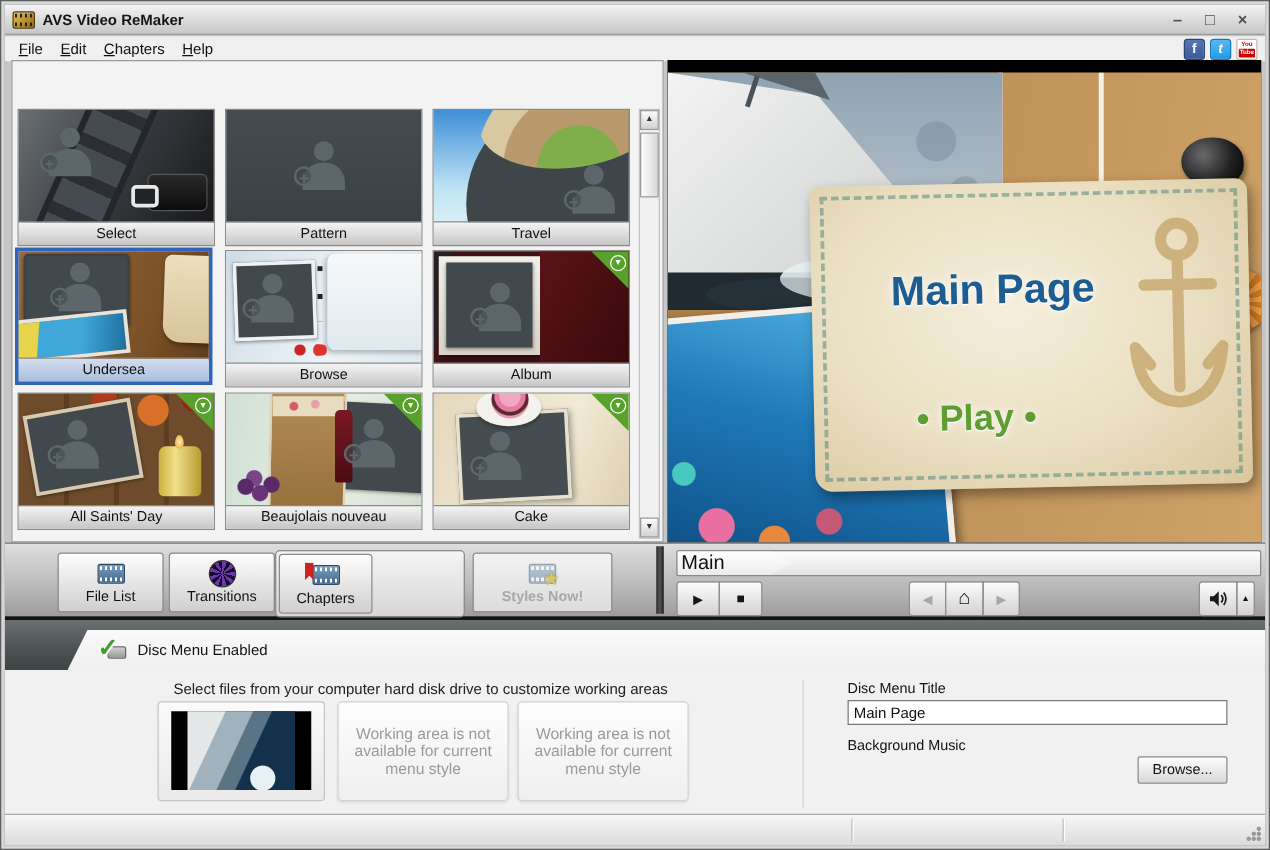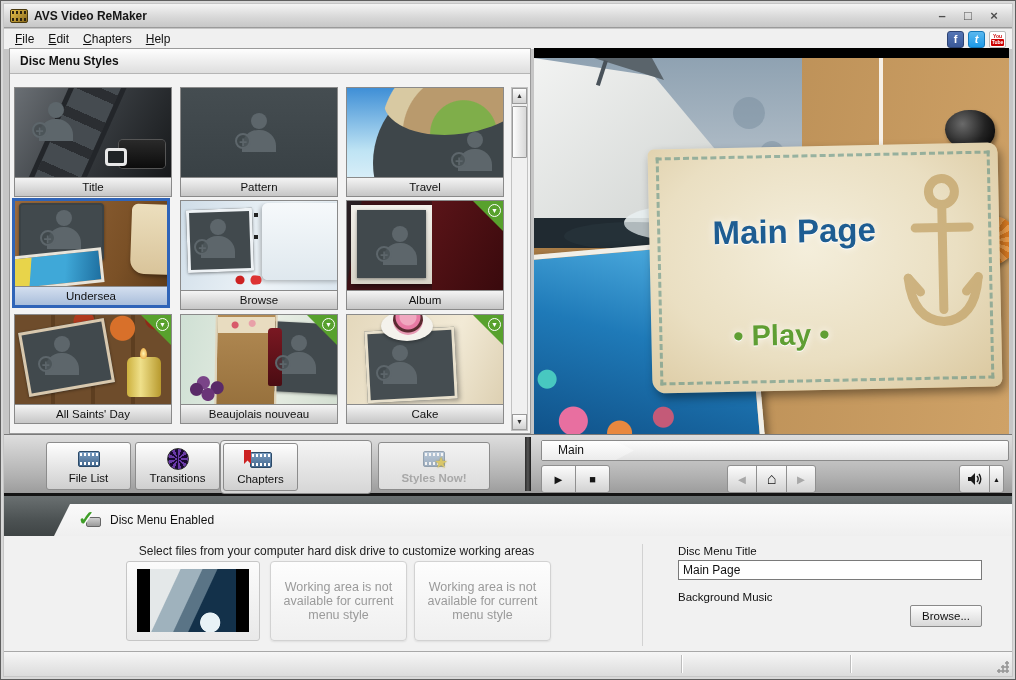--- a/index.html
+++ b/index.html
@@ -185,21 +185,21 @@
   .flag{position:absolute;margin-left:-26px;margin-top:-6px;width:7px;height:14px;background:#c22;clip-path:polygon(0 0,100% 0,100% 100%,50% 75%,0 100%);}
   .disc-ic{width:22px;height:22px;border-radius:50%;background:radial-gradient(circle,#9aa0a4 0 3px,#d8dcde 4px 6px,#b8bec2 7px 10px,#888 11px);border:1px solid #555;}
   .star{position:absolute;margin-left:14px;margin-top:6px;color:#d8c66a;font-size:13px;text-shadow:0 0 2px #a8963a;}
   .tb-divider{position:absolute;left:521px;top:2px;bottom:2px;width:6px;background:linear-gradient(90deg,#2a2a2a,#555,#1a1a1a);}
 
   
   .crumb-bar{position:absolute;left:537px;top:5px;width:468px;height:21px;background:linear-gradient(#fefefe,#e2e2e2);
       border:1px solid #8a8a8a;border-radius:2px;}
   .crumb{position:absolute;left:0;top:0;height:19px;width:92px;background:linear-gradient(#fff,#ececec);
       clip-path:polygon(0 0,74px 0,92px 50%,74px 100%,0 100%);filter:drop-shadow(1px 0 0 #b0b0b0);
-      font-size:12px;color:#111;line-height:19px;padding-left:16px;cursor:pointer;}
+      font-size:16px;color:#111;line-height:19px;padding-left:3px;cursor:pointer;}
   .t-btn{position:absolute;top:30px;height:28px;background:linear-gradient(#fcfcfc,#d2d2d2);border:1px solid #8f8f8f;
       display:flex;align-items:center;justify-content:center;font-size:13px;color:#161616;cursor:pointer;}
   .t-btn.dim{color:#a8a8a8;}
   .t-play{left:537px;width:35px;border-radius:3px 0 0 3px;}
   .t-stop{left:571px;width:35px;border-radius:0 3px 3px 0;font-size:11px;}
   .t-prev{left:723px;width:30px;border-radius:3px 0 0 3px;}
   .t-home{left:752px;width:31px;font-size:16px;font-weight:bold;}
   .t-next{left:782px;width:30px;border-radius:0 3px 3px 0;}
   .t-vol{left:955px;width:31px;border-radius:3px 0 0 3px;}
   .t-volup{left:985px;width:15px;border-radius:0 3px 3px 0;font-size:7px;}
@@ -276,36 +276,35 @@
       <div class="soc fb">f</div>
       <div class="soc tw">t</div>
       <div class="soc yt">
         <span class="yt-top">You</span>
         <span class="yt-bot">Tube</span>
       </div>
     </div>
   </div>
 
   <div class="styles-panel">
-    <div class="panel-header">Disc Menu Styles</div>
     <div class="grid">
 
       <div class="cell" style="left:1px;top:0">
         <div class="thumb art-video">
           <div class="strip"></div>
             <div class="cam"></div>
             <div class="lens"></div>
           <div class="ph">
               <span class="head"></span>
               <span class="body"></span>
               <span class="plus">+</span>
             </div>
 
         </div>
-        <div class="caption">Title</div>
+        <div class="caption">Select</div>
       </div>
 
       <div class="cell" style="left:167px;top:0">
         <div class="thumb art-pattern">
           <div class="ph">
               <span class="head"></span>
               <span class="body"></span>
               <span class="plus">+</span>
             </div>
 

